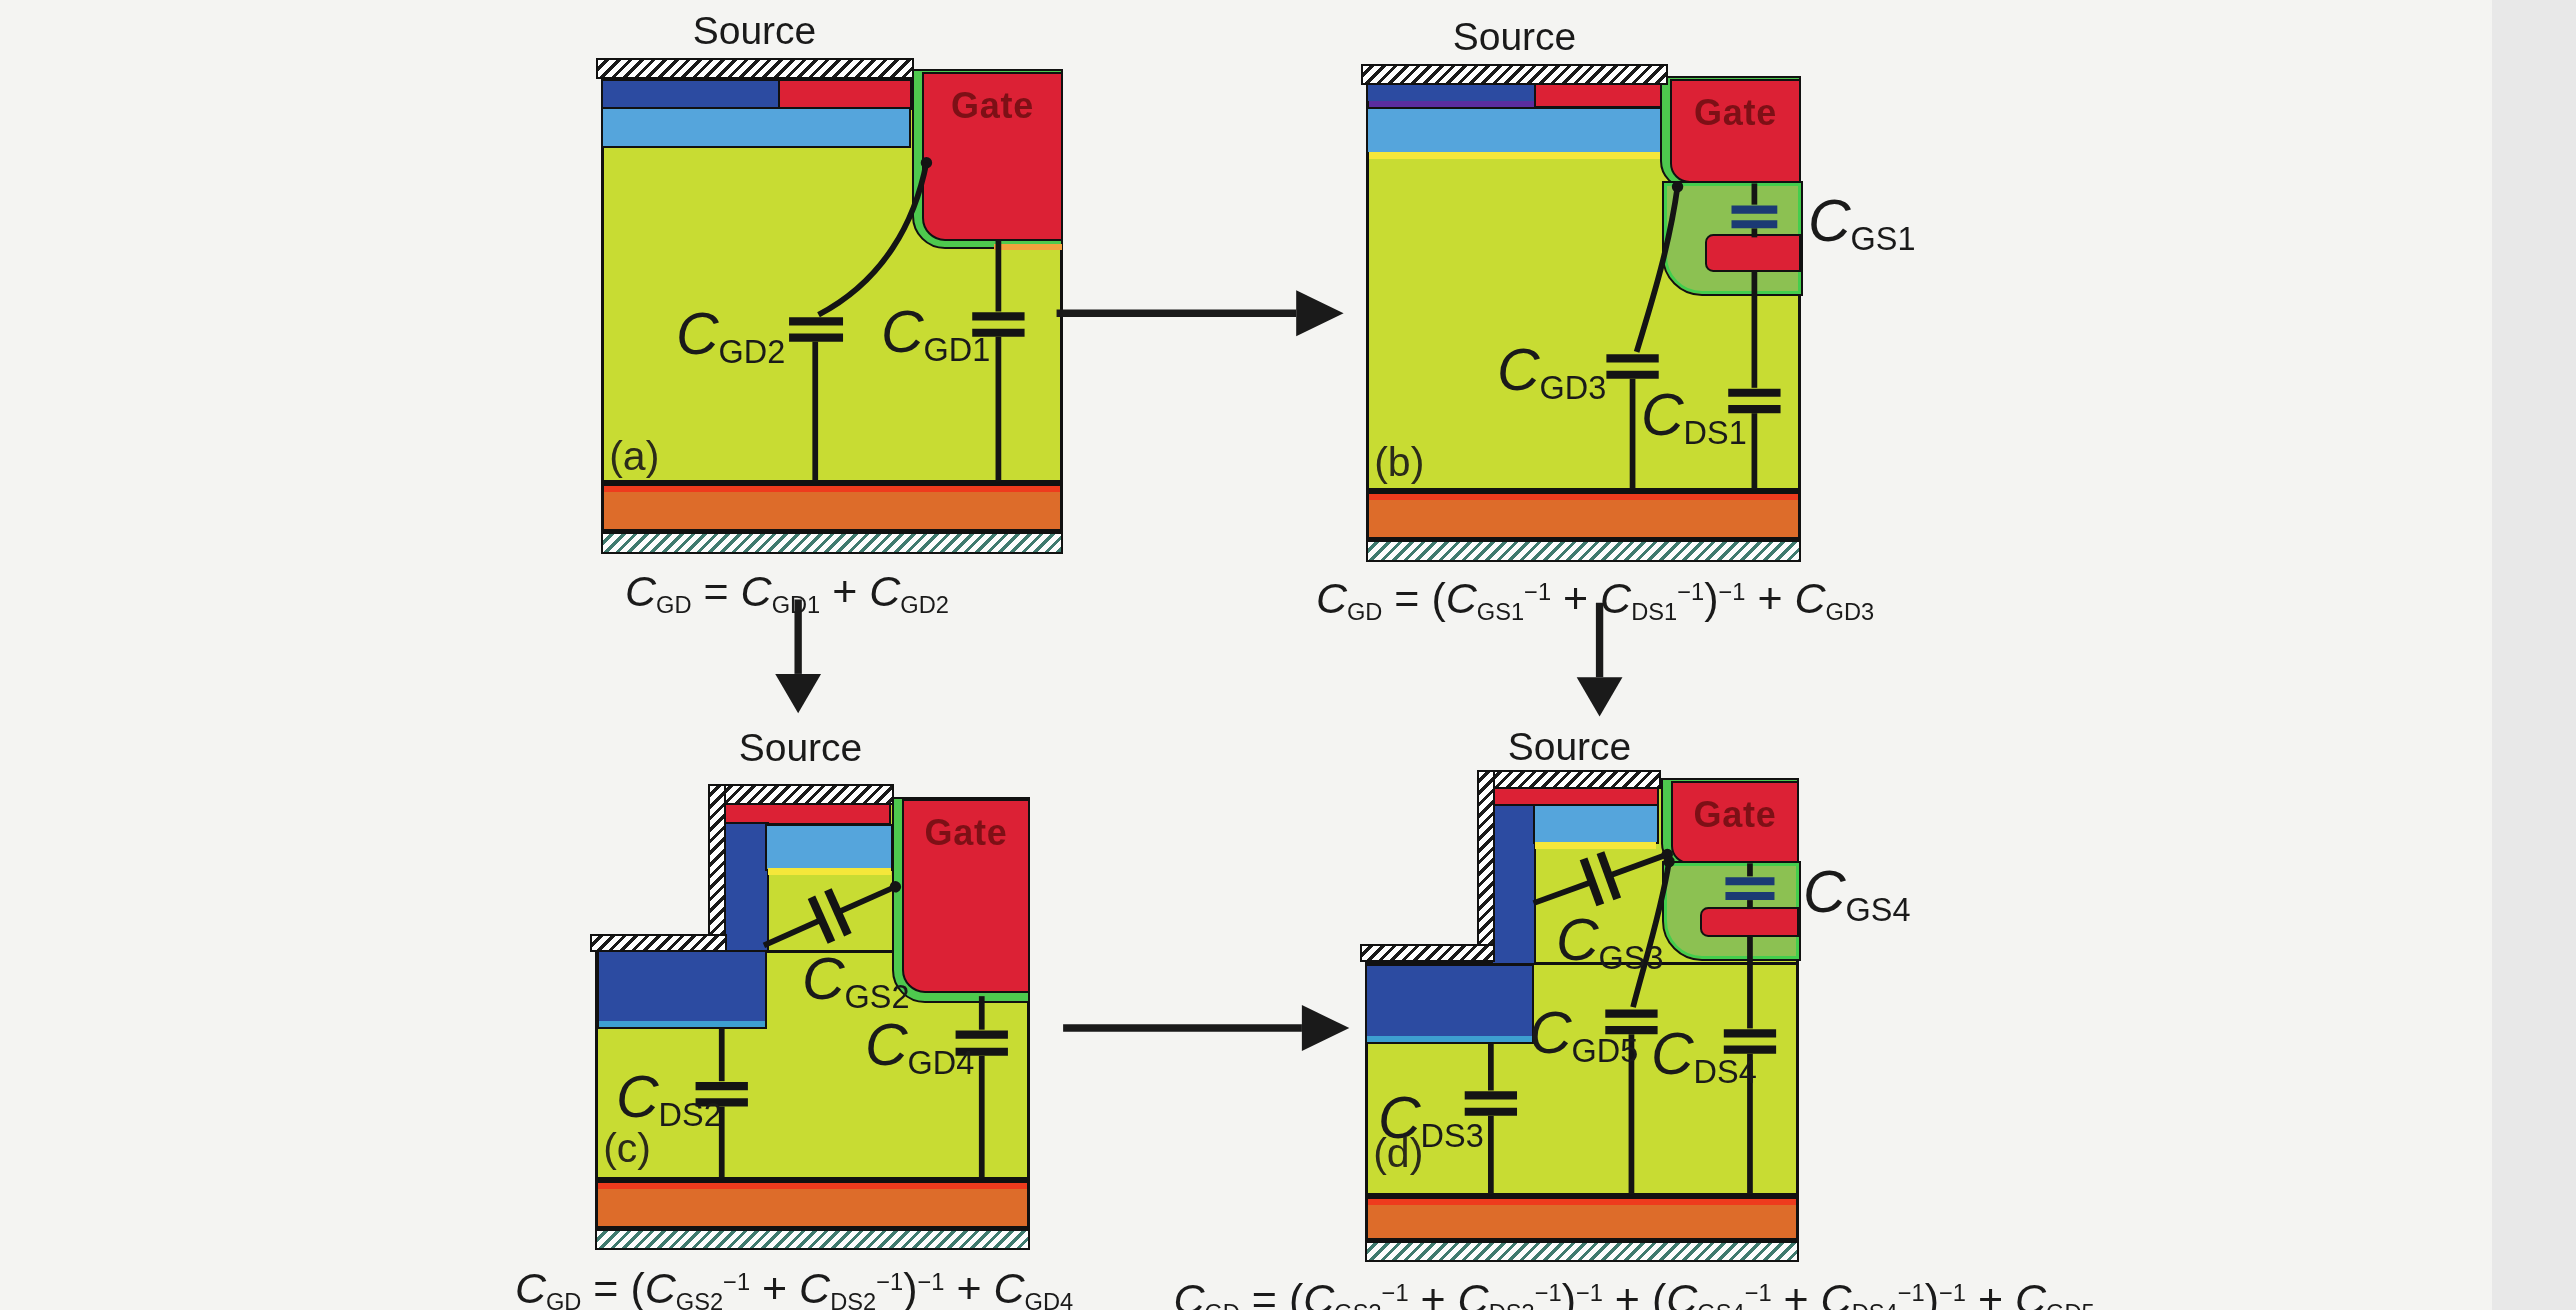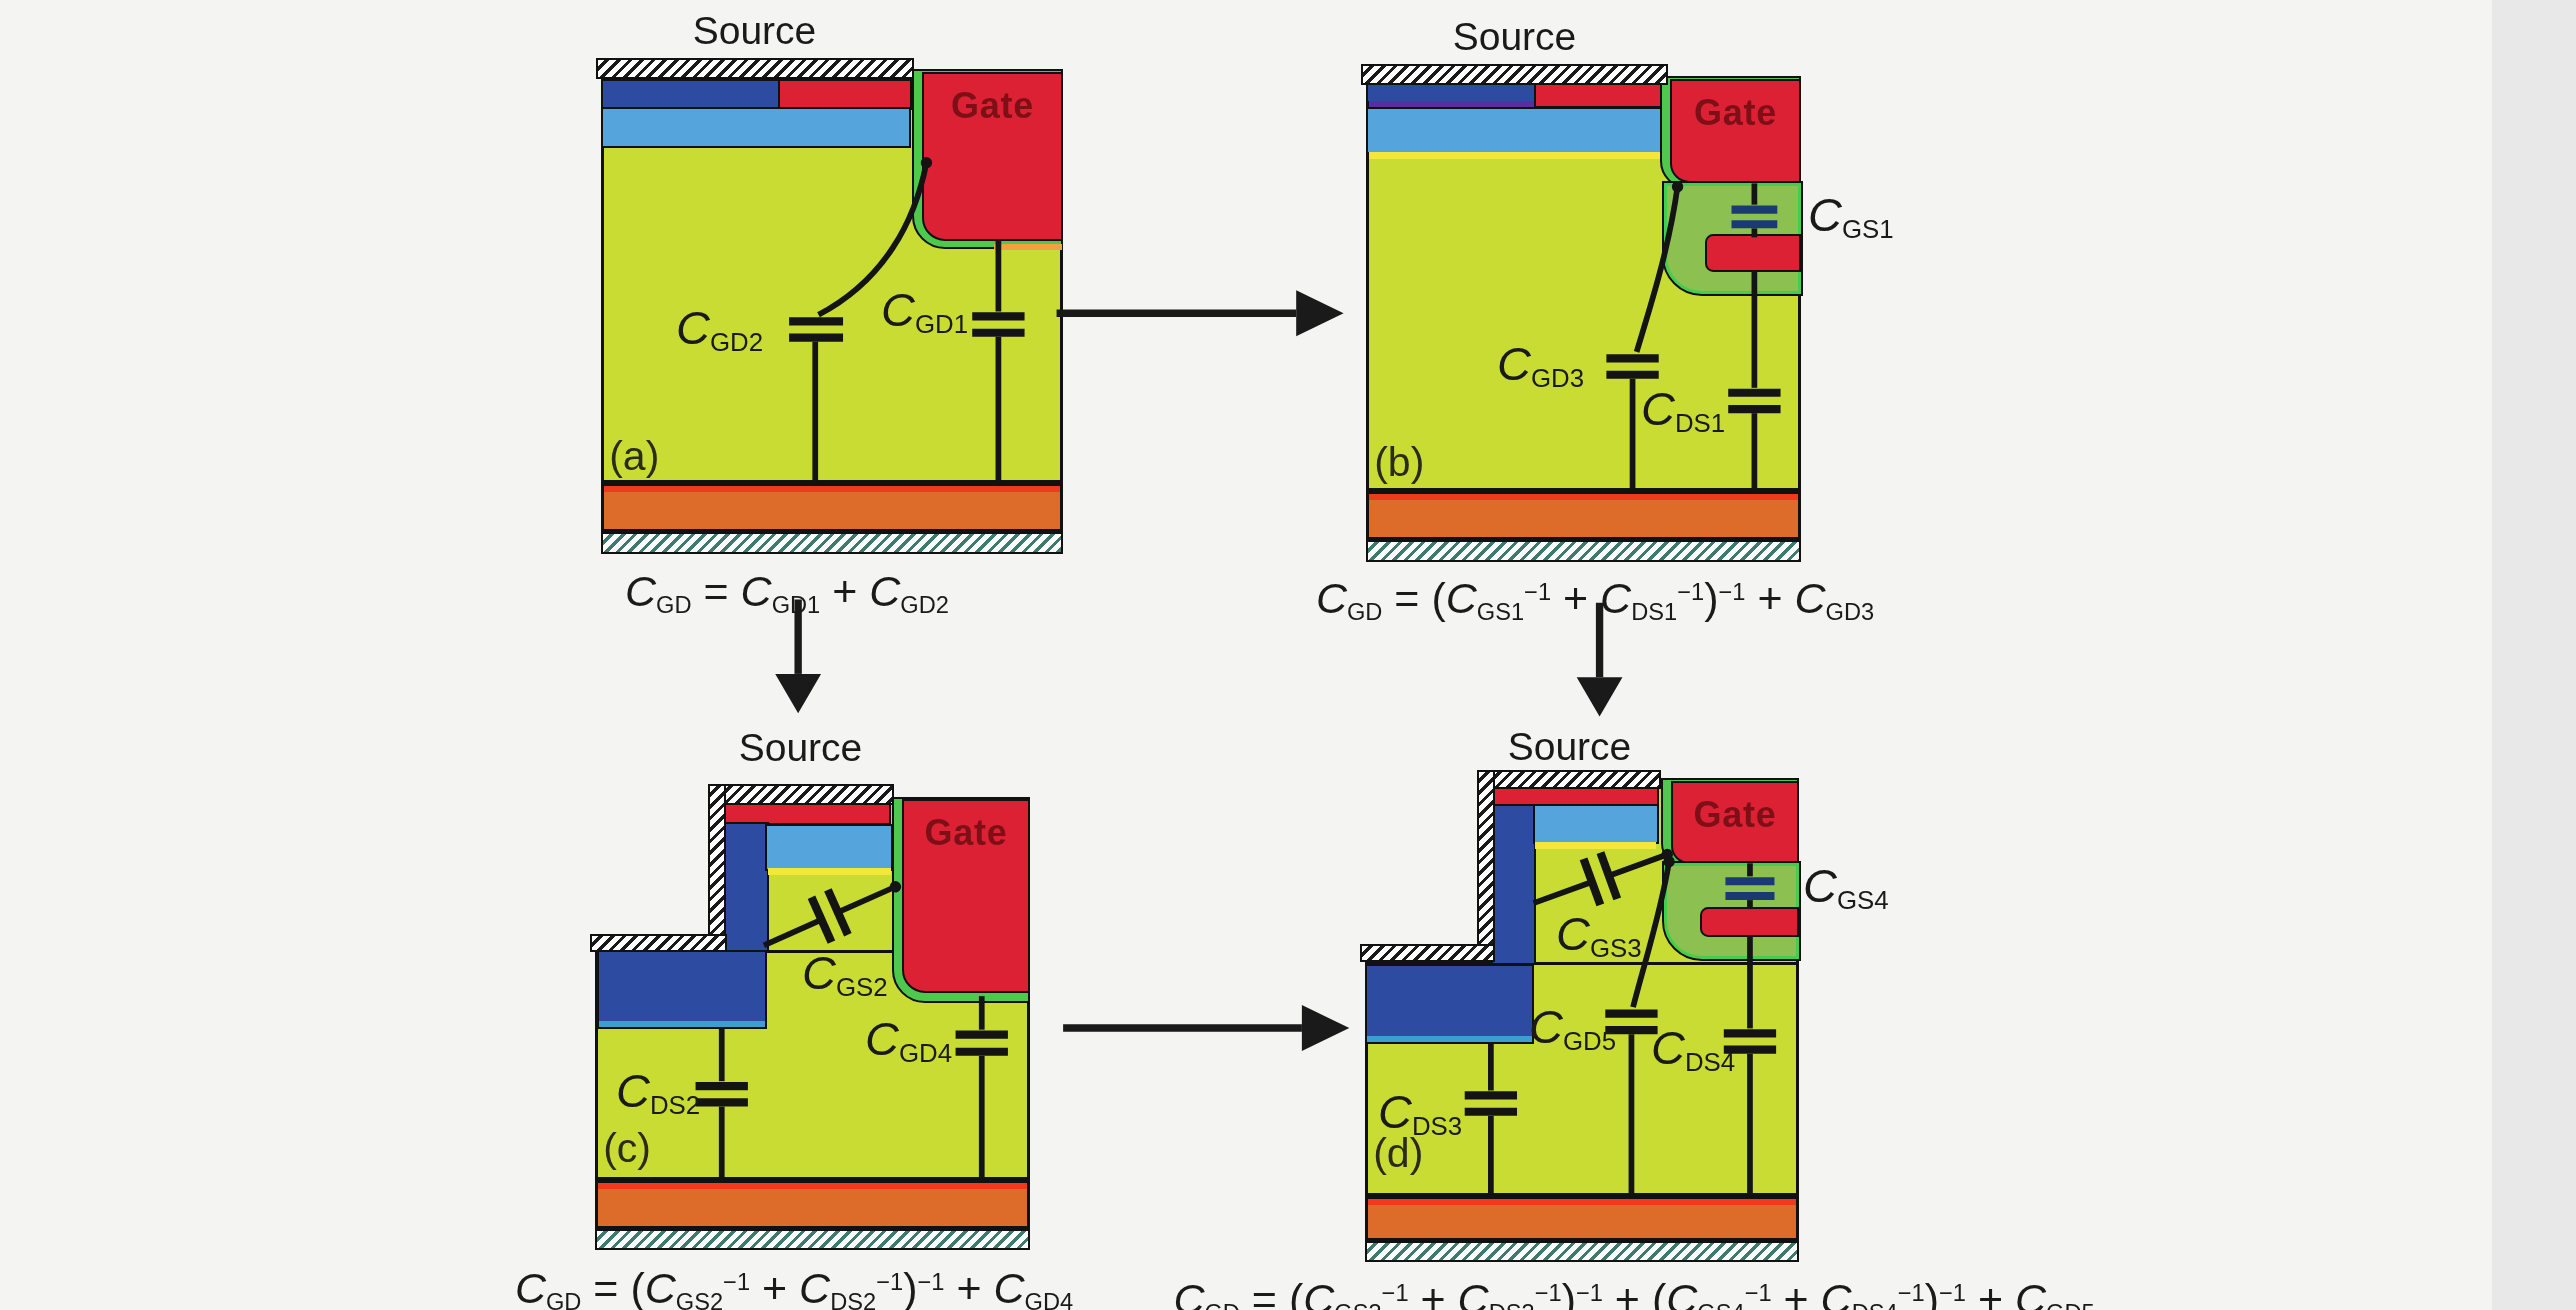--- a/index.html
+++ b/index.html
@@ -23,21 +23,21 @@
   .oxide{background:var(--oxide);border:2.5px solid #111;border-bottom-left-radius:33px;}
   .gate{background:var(--red);border:2.5px solid #111;border-bottom-left-radius:23px;
         display:flex;align-items:flex-start;justify-content:center;}
   .gate-text{color:var(--gatetext);font-size:36px;font-weight:bold;margin-top:11.4px;letter-spacing:0.8px;}
   .shield{background:var(--shield);border:3.3px solid var(--shieldBorder);outline:2.5px solid #111;border-bottom-left-radius:38px;}
   .redbar{background:var(--red);border:2.5px solid #111;border-top-left-radius:8.2px;border-bottom-left-radius:8.2px;}
   .drain{background:var(--orange);border:3.3px solid #111;}
   .drain-top{position:absolute;left:0;top:0;width:100%;height:5.7px;background:var(--hot);}
   .source-label{color:var(--ink);font-size:39px;text-align:center;white-space:nowrap;}
   .panel-letter{color:#2b2b1a;font-size:41px;white-space:nowrap;}
-  .cap-label{color:var(--ink);font-size:47px;white-space:nowrap;}
+  .cap-label{color:var(--ink);font-size:59px;white-space:nowrap;}
   .cap-label i,.equation i{font-style:italic;font-family:"Liberation Sans",sans-serif;}
   .cap-label sub,.equation sub{font-size:.55em;vertical-align:-0.28em;letter-spacing:0;}
   .equation sup{font-size:.55em;vertical-align:0.55em;}
   .equation{color:var(--ink);font-size:43px;white-space:nowrap;transform:translateX(-50%);}
   .bluestep{background:var(--dkblue);border:2.5px solid #111;}
   .bluestep .ltline{position:absolute;left:0;bottom:0;width:100%;height:6.5px;background:var(--ltblue2);}
   svg.overlay{position:absolute;overflow:visible;}
   .wire{stroke:var(--plate);stroke-width:7;fill:none;}
   .plateln{stroke:var(--plate);stroke-width:10;fill:none;}
   .plate-navy{stroke:var(--navy);}
@@ -69,21 +69,21 @@
       <line class="plateln" x1="230" y1="322" x2="296" y2="322"></line>
       <line class="plateln" x1="230" y1="342" x2="296" y2="342"></line>
       <line class="wire" x1="262" y1="347" x2="262" y2="518"></line>
       <line class="wire" x1="486" y1="222" x2="486" y2="310"></line>
       <line class="plateln" x1="454" y1="316" x2="518" y2="316"></line>
       <line class="plateln" x1="454" y1="336" x2="518" y2="336"></line>
       <line class="wire" x1="486" y1="341" x2="486" y2="518"></line>
     </svg>
 
     <div class="abs cap-label" style="left:75px;top:242px;"><i>C</i><sub>GD2</sub></div>
-    <div class="abs cap-label" style="left:280px;top:224px;"><i>C</i><sub>GD1</sub></div>
+    <div class="abs cap-label" style="left:280px;top:240px;"><i>C</i><sub>GD1</sub></div>
     <div class="abs panel-letter" style="left:8.2px;top:375px;">(a)</div>
 
     <div class="abs drain" style="left:0;top:425px;width:462px;height:49px;">
         <div class="drain-top"></div>
       </div>
     <div class="abs hatch-teal" style="left:0;top:474px;width:462px;height:22px;"></div>
     <div class="abs equation" style="left:186px;top:509px;"><i>C</i><sub>GD</sub> = <i>C</i><sub>GD1</sub> + <i>C</i><sub>GD2</sub></div>
   </div>
 
   <div class="panel" style="left:1366px;top:64px;">

